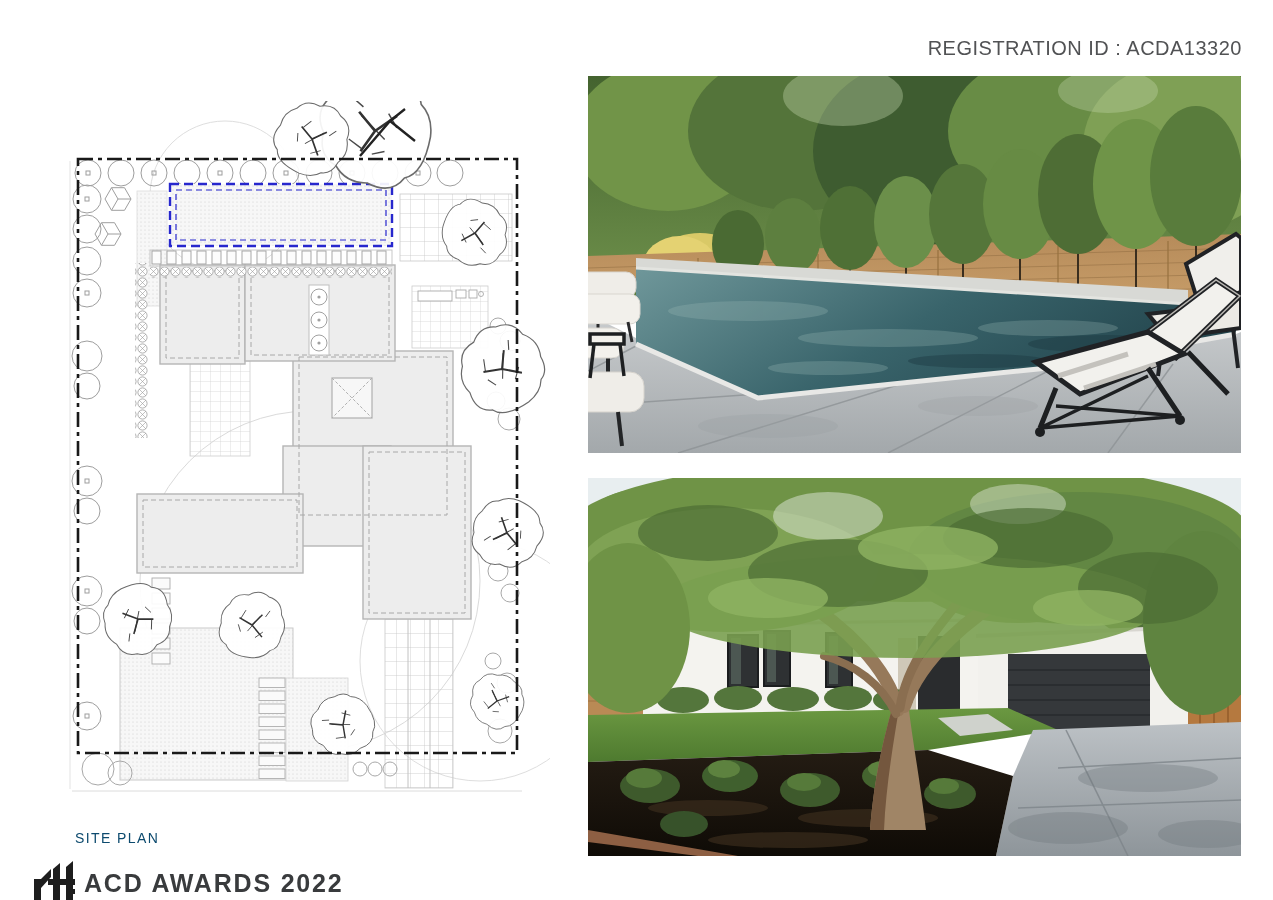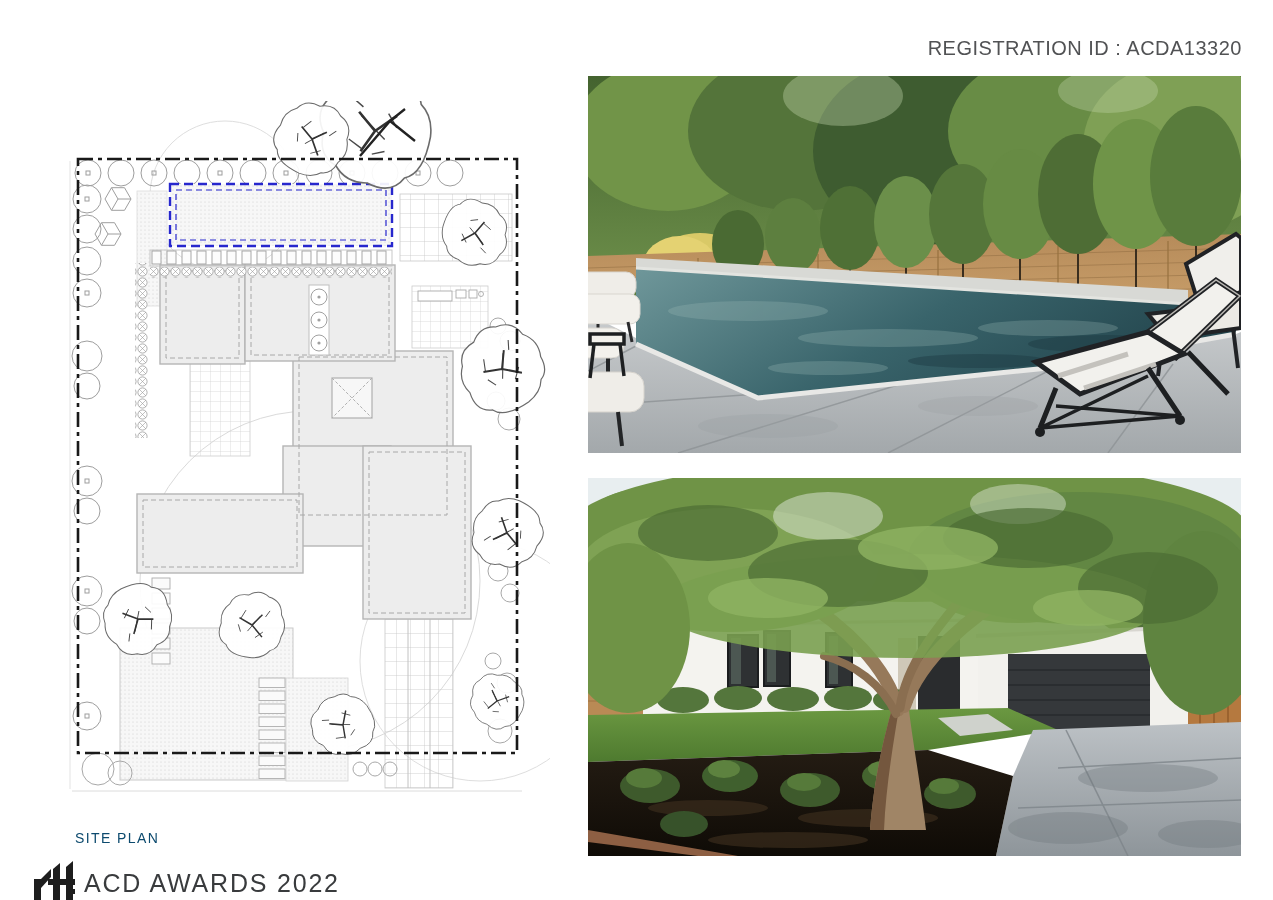--- a/index.html
+++ b/index.html
@@ -7,21 +7,21 @@
          font-family:"Liberation Sans",sans-serif;color:#3a3c3e;margin-top:16px;}
   .reg-id{position:absolute;top:21px;right:31px;font-size:20px;letter-spacing:.5px;color:#515254;}
   figure{margin:0;padding:0;}
   .site-plan{position:absolute;left:60px;top:85px;width:490px;height:705px;}
   .photo{position:absolute;left:588px;width:653px;overflow:hidden;}
   .photo-pool{top:60px;height:377px;}
   .photo-house{top:462px;height:378px;}
   .caption{position:absolute;left:75px;top:814px;font-size:14px;letter-spacing:1.4px;color:#0c4a6e;}
   .footer{position:absolute;left:33px;top:845px;display:flex;align-items:center;gap:9px;}
   .logo svg{display:block;}
-  .award{font-size:25px;letter-spacing:1.8px;color:#393b3d;font-weight:400;}
+  .award{font-size:25px;letter-spacing:1.8px;color:#393b3d;font-weight:700;}
   svg{display:block;}
 </style>
 </head>
 <body>
 
 <div class="board">
 
   <div class="reg-id">REGISTRATION ID : ACDA13320</div>
 
   <figure class="site-plan">

